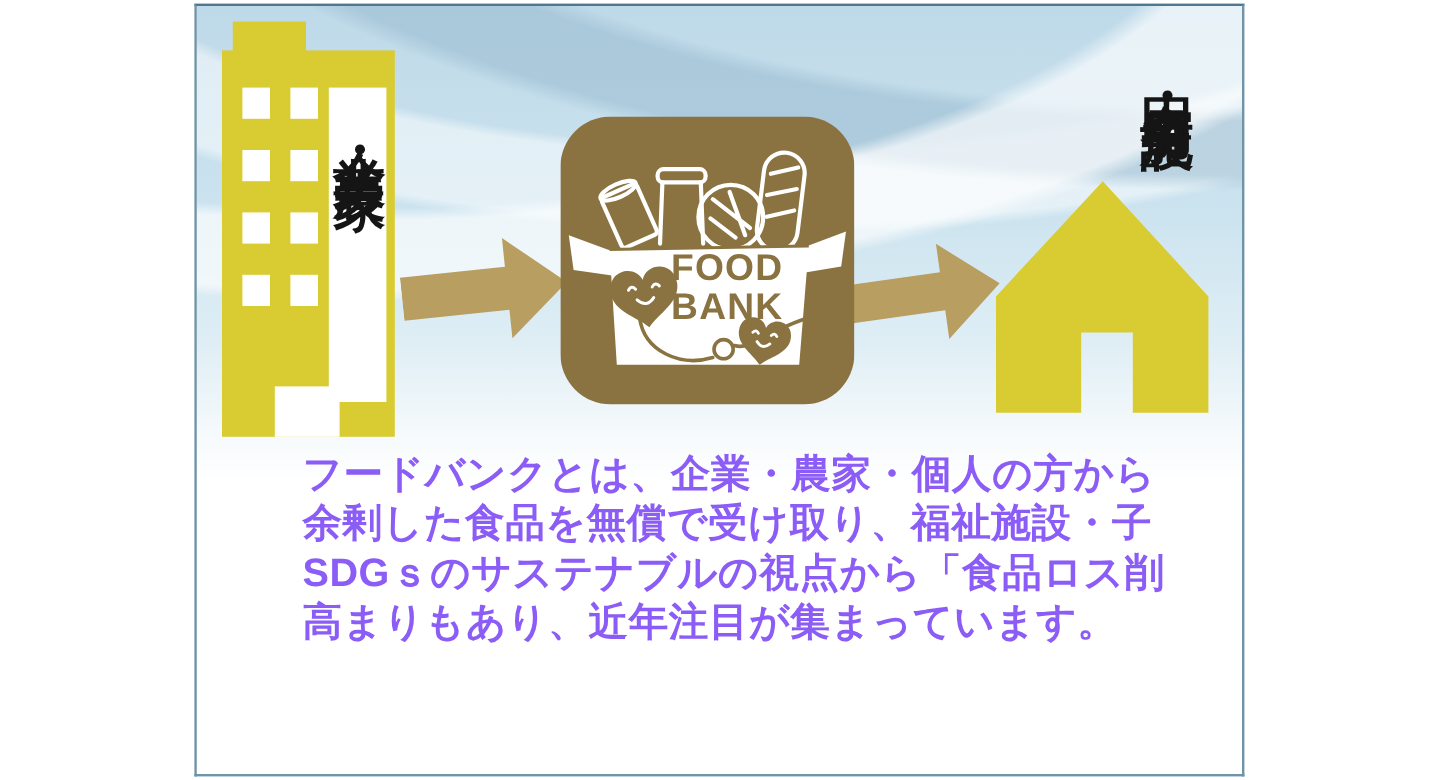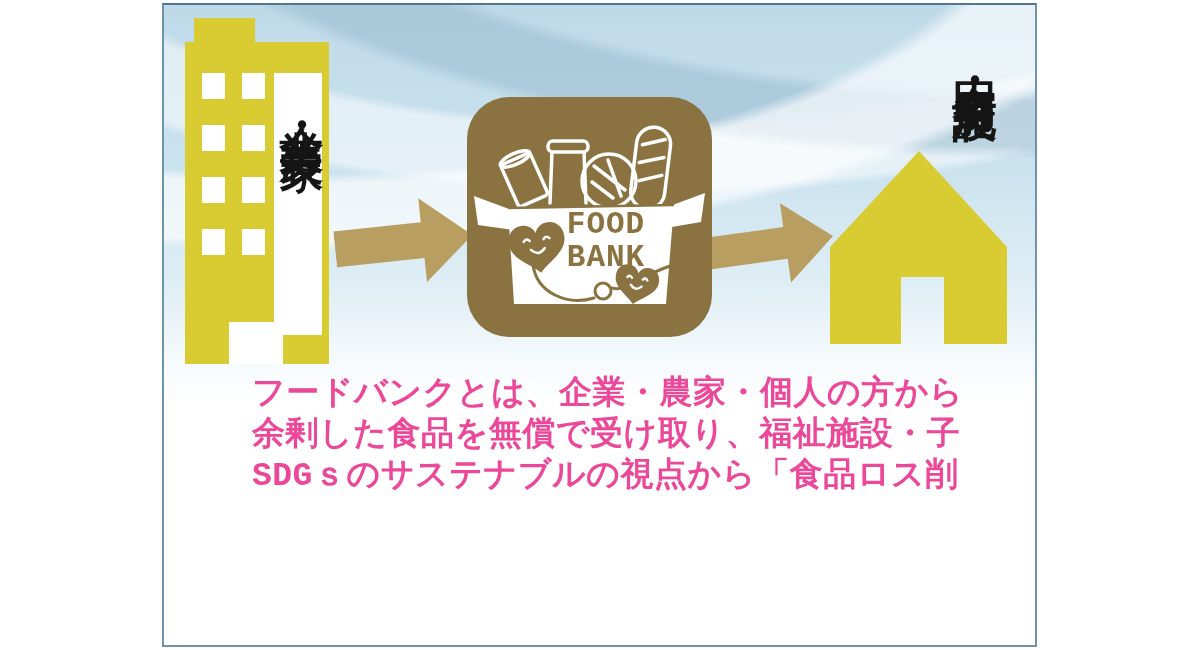--- a/index.html
+++ b/index.html
@@ -1,19 +1,19 @@
 <!DOCTYPE html>
 <html><head>
 <meta charset="utf-8">
 <style>
   * { margin:0; padding:0; box-sizing:border-box; }
   html,body { width:1200px; height:650px; background:#ffffff; overflow:hidden;
               font-family:"Liberation Sans","DejaVu Sans",sans-serif; }
 
-  .page { position:relative; width:1200px; height:650px; background:#ffffff;font-family:Liberation Mono, monospace; }
+  .page { position:relative; width:1200px; height:650px; background:#ffffff; }
 
   .card {
     position:absolute; left:162px; top:3px; width:875px; height:644px;
     border:2px solid #6f93a8; border-top-color:#4f7790;
     box-shadow: inset 0 0 0 4px rgba(200,224,236,.65);
     overflow:hidden; background:#ffffff;
   }
 
   .sky {
     position:absolute; inset:0;
@@ -50,21 +50,21 @@
 
   
   .foodbank { position:absolute; left:303px; top:92px; width:245px; height:240px; z-index:3; }
 
   
   .house { position:absolute; left:666px; top:142px; width:178px; height:198px; z-index:1; }
 
   
   .description {
     position:absolute; left:88px; top:369px; width:740px; z-index:4;
-    color:#ec4899; font-size:33px; font-weight:700; line-height:41px; letter-spacing:0.5px;
+    color:#8b5cf6; font-size:33px; font-weight:700; line-height:41px; letter-spacing:0.5px;
     white-space:nowrap;
   }
 </style>
 </head>
 <body>
 
 <div class="page">
   <div class="card">
 
     <div class="sky"></div>
@@ -155,16 +155,17 @@
       <svg width="178" height="198" viewBox="0 0 178 198">
         <path d="M89,4 L177,100 L177,197 L114,197 L114,130 L71,130 L71,197 L0,197 L0,100 Z" fill="#d9cc32"></path>
       </svg>
     </div>
     <div class="v-label recipient">困窮者・施設</div>
 
     <div class="description">
       <div>フードバンクとは、企業・農家・個人の方から</div>
       <div>余剰した食品を無償で受け取り、福祉施設・子</div>
       <div>SDGｓのサステナブルの視点から「食品ロス削</div>
+      <div>高まりもあり、近年注目が集まっています。</div>
     </div>
 
   </div>
 </div>
 
 </body></html>

